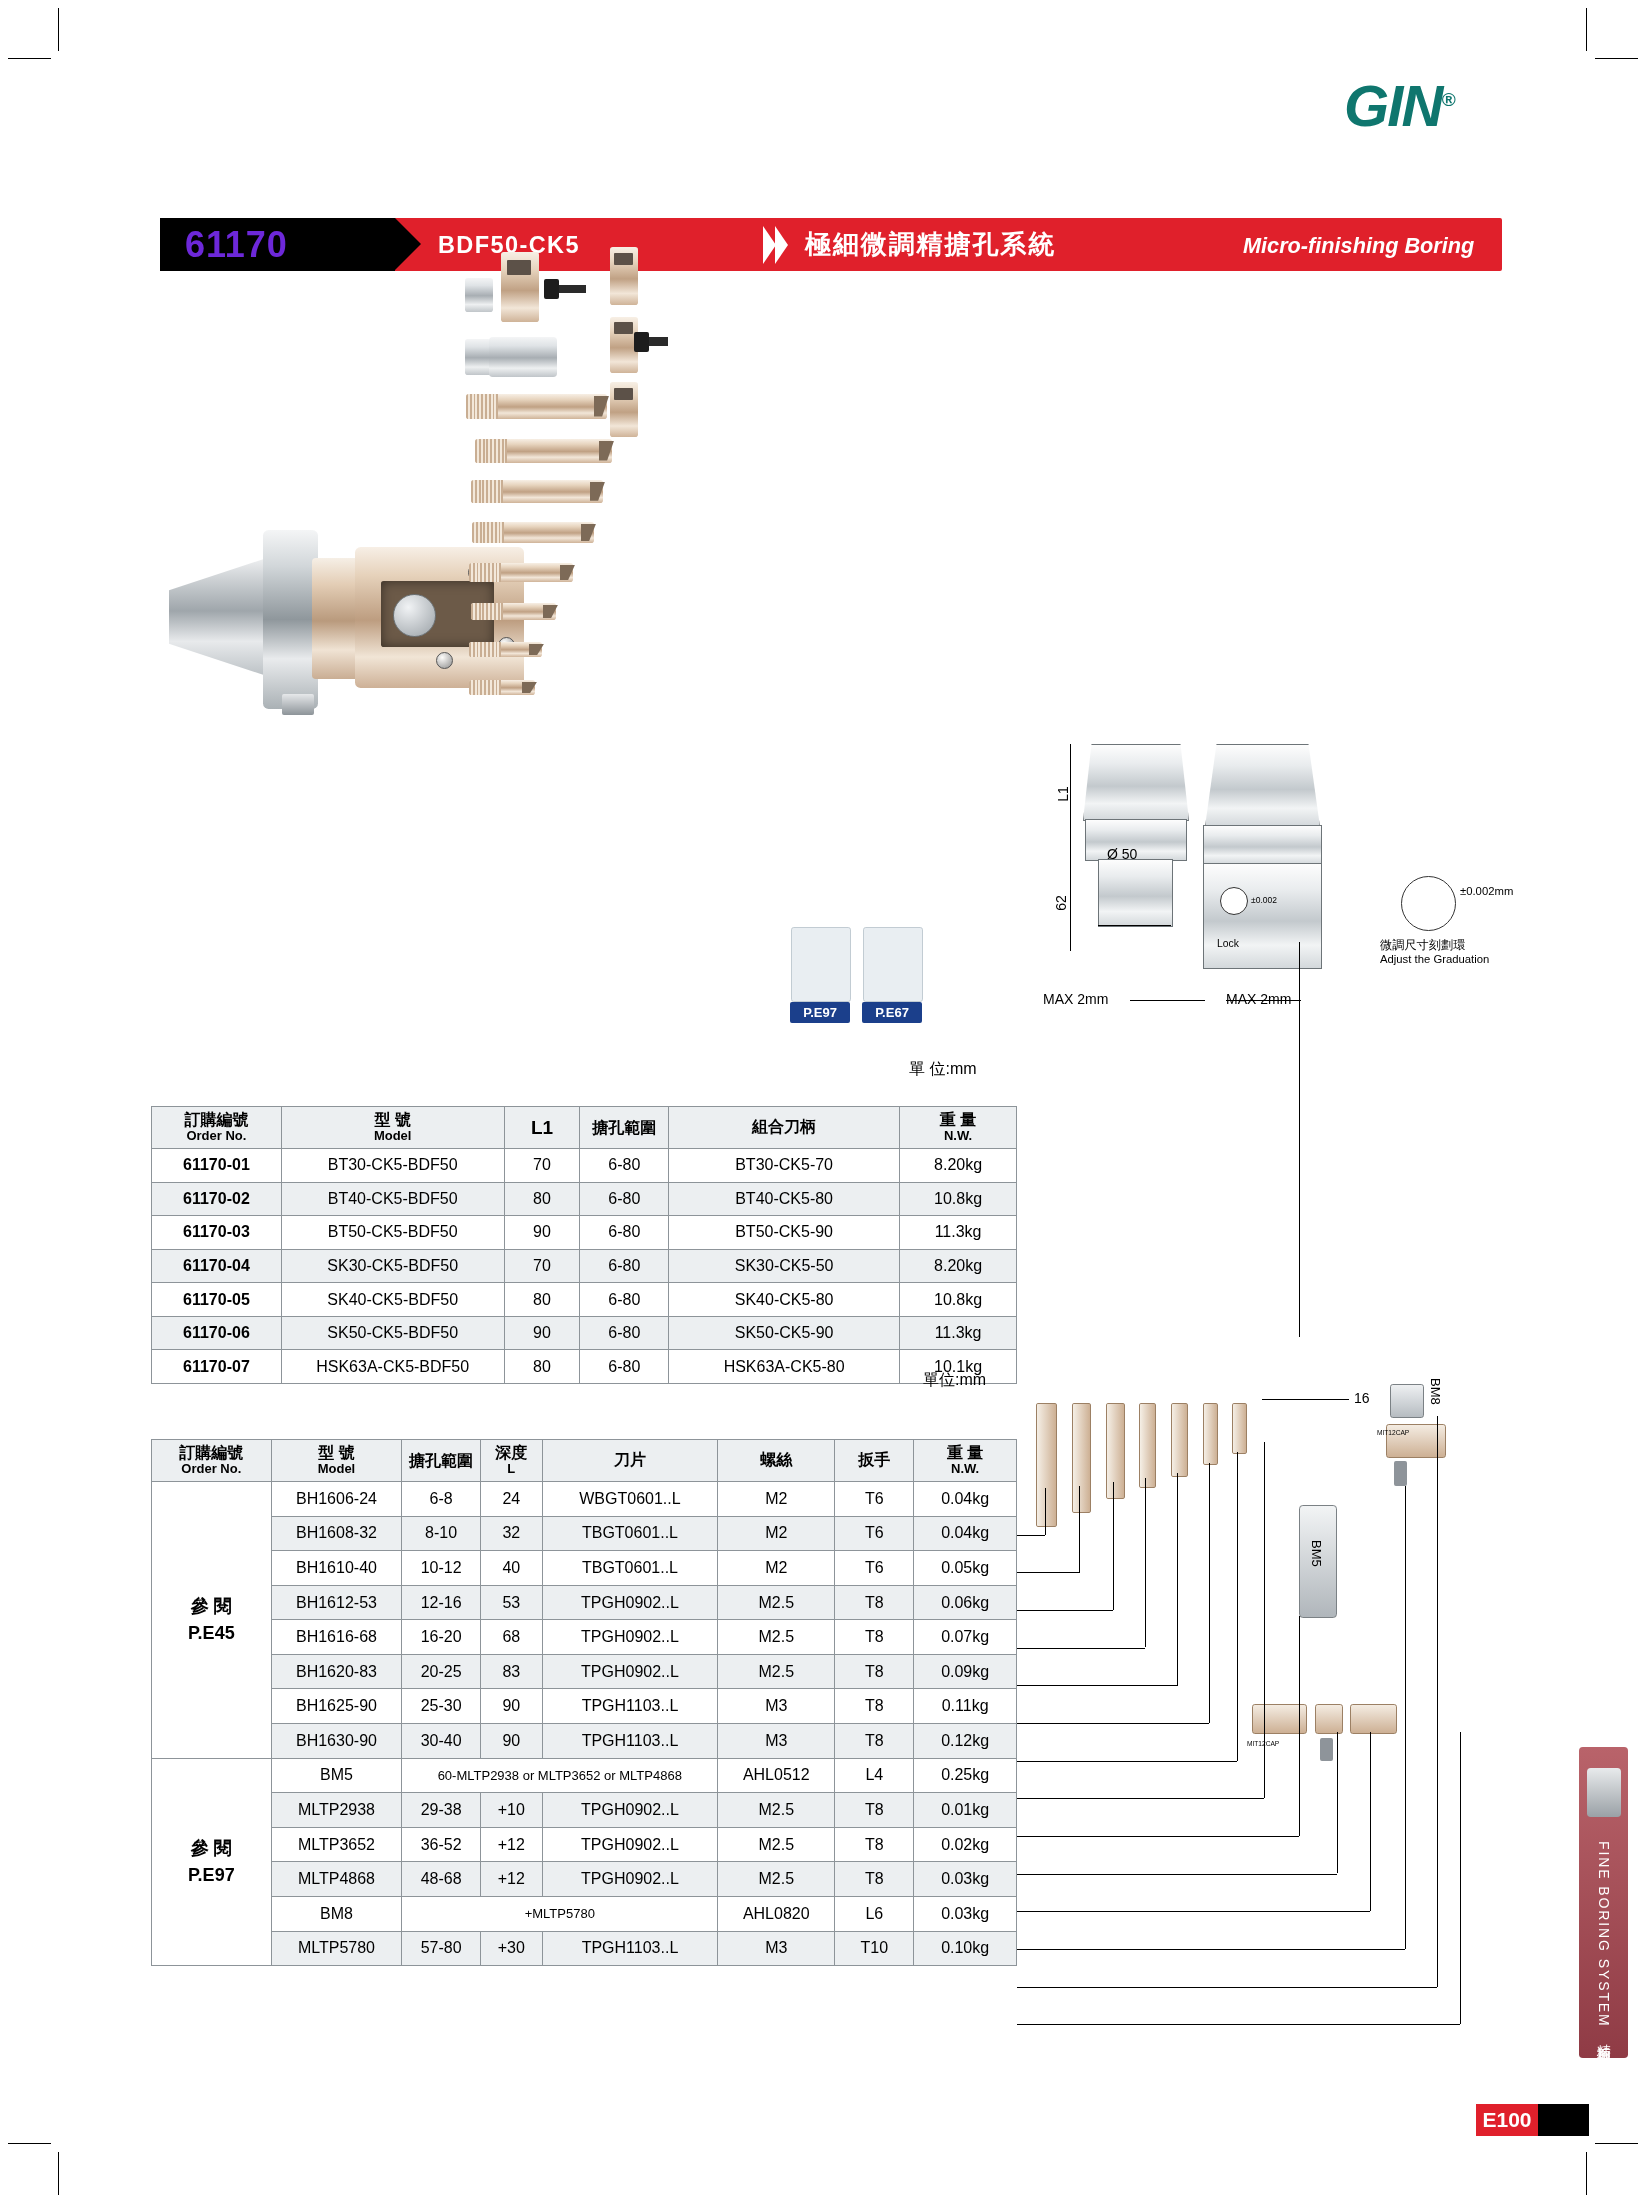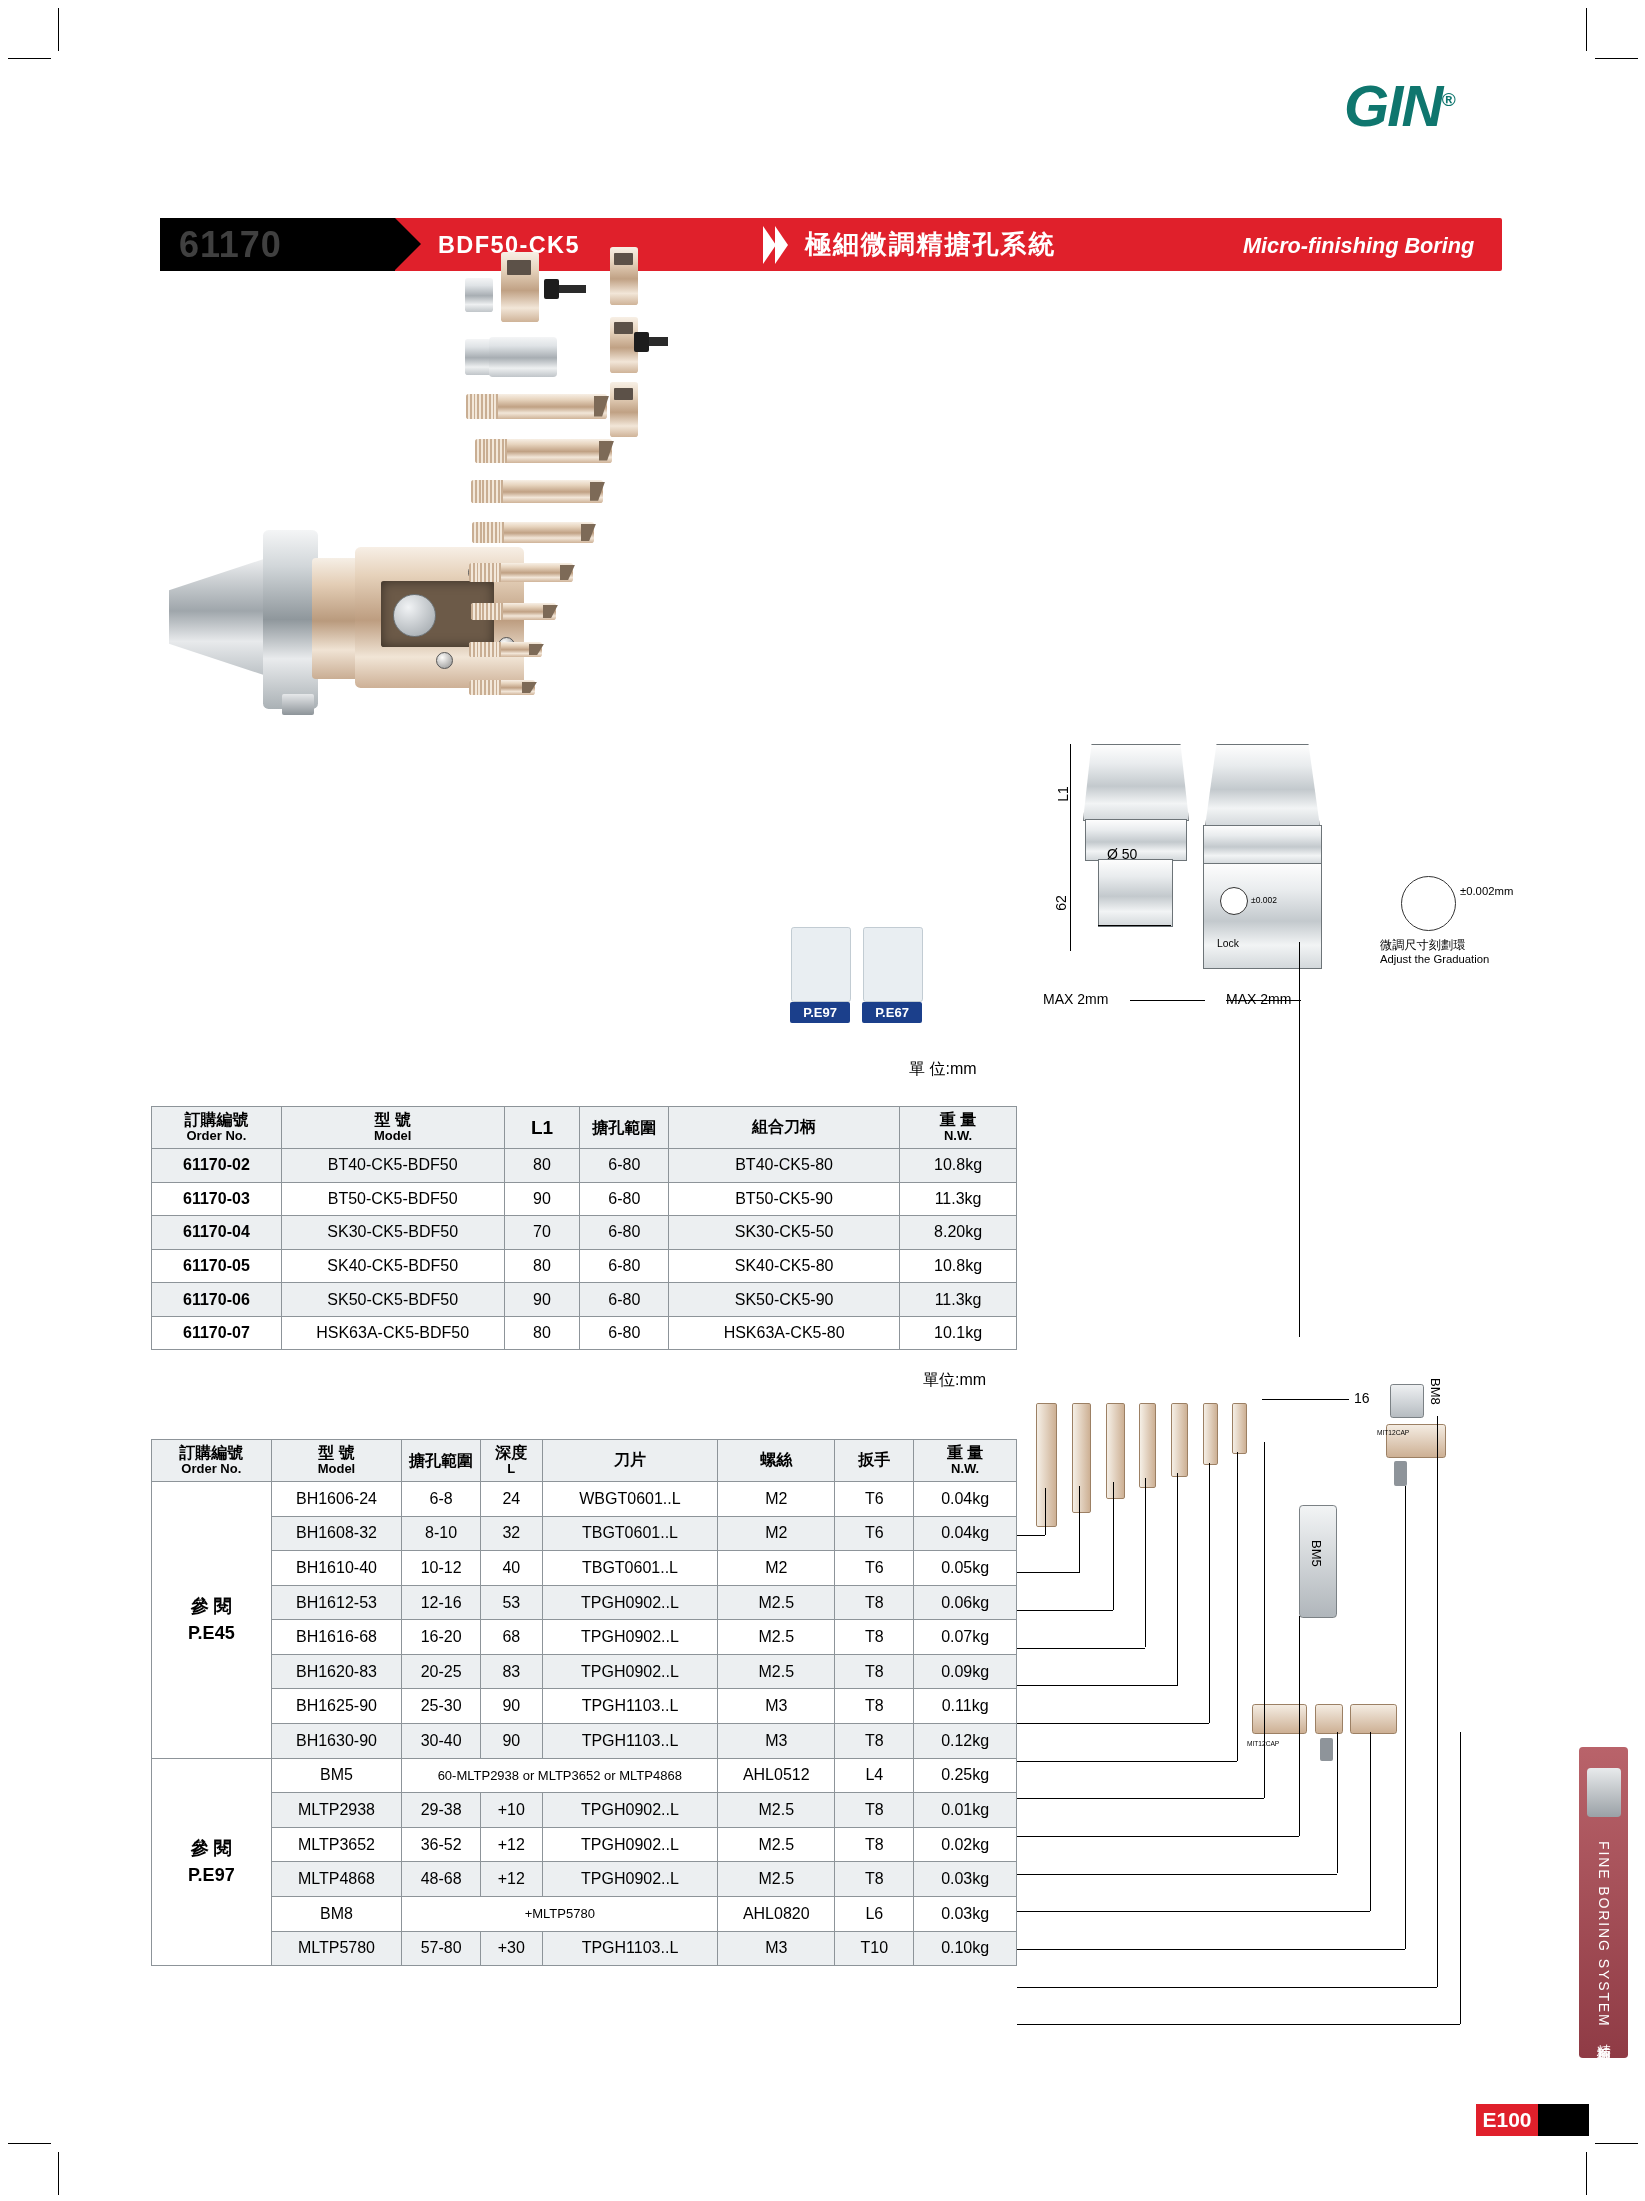--- a/index.html
+++ b/index.html
@@ -28,21 +28,21 @@
   }
   .logo .reg{font-size:19px;vertical-align:super;}
 
   .titlebar{position:absolute;left:160px;top:218px;width:1342px;height:53px;}
   .tb-red{position:absolute;left:0;top:0;right:0;height:53px;background:#e0202b;border-radius:1.9px;}
   .tb-black{position:absolute;left:0;top:0;width:235px;height:53px;background:#000;}
   .tb-black:after{
     content:"";position:absolute;right:-26px;top:0;border-left:26px solid #000;
     border-top:26px solid transparent;border-bottom:26px solid transparent;
   }
-  .tb-num{position:absolute;left:19px;top:0;height:53px;line-height:53px;color:#404040;
+  .tb-num{position:absolute;left:25px;top:0;height:53px;line-height:53px;color:#6d28d9;
     font-size:36px;font-weight:bold;letter-spacing:0.9px;}
   .tb-model{position:absolute;left:278px;top:0;height:53px;line-height:55px;color:#fff;
     font-size:23.5px;font-weight:bold;letter-spacing:1.4px;}
   .tb-arrow{position:absolute;left:603px;top:7.5px;width:19px;height:38px;}
   .tb-arrow:before,.tb-arrow:after{
     content:"";position:absolute;top:0;border-left:13px solid #fff;
     border-top:19px solid transparent;border-bottom:19px solid transparent;
   }
   .tb-arrow:before{left:0;}
   .tb-arrow:after{left:12.2px;}
@@ -320,20 +320,28 @@
         <th style="width:235px;">
             <div class="cn">組合刀柄</div>
           </th>
         <th style="width:113px;">
             <div class="cn">重 量</div>
             <div class="en">N.W.</div>
           </th>
       </tr>
     </thead>
     <tbody>
+      <tr>
+        <td class="ordno">61170-01</td>
+        <td>BT30-CK5-BDF50</td>
+        <td>70</td>
+        <td>6-80</td>
+        <td>BT30-CK5-70</td>
+        <td>8.20kg</td>
+      </tr>
       <tr class="alt">
         <td class="ordno">61170-02</td>
         <td>BT40-CK5-BDF50</td>
         <td>80</td>
         <td>6-80</td>
         <td>BT40-CK5-80</td>
         <td>10.8kg</td>
       </tr>
       <tr>
         <td class="ordno">61170-03</td>

